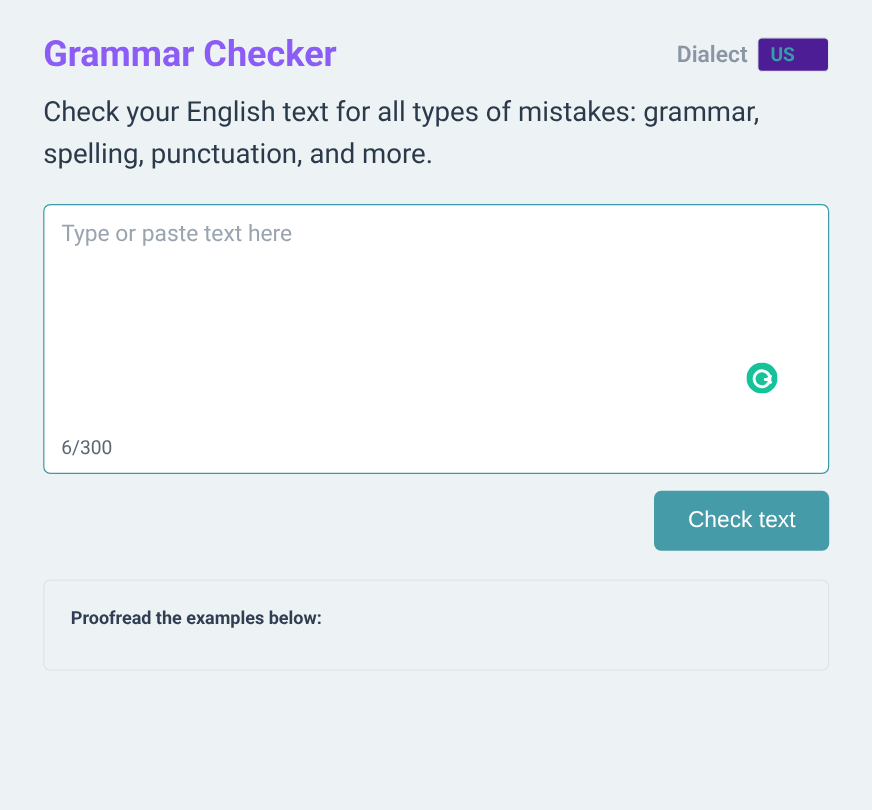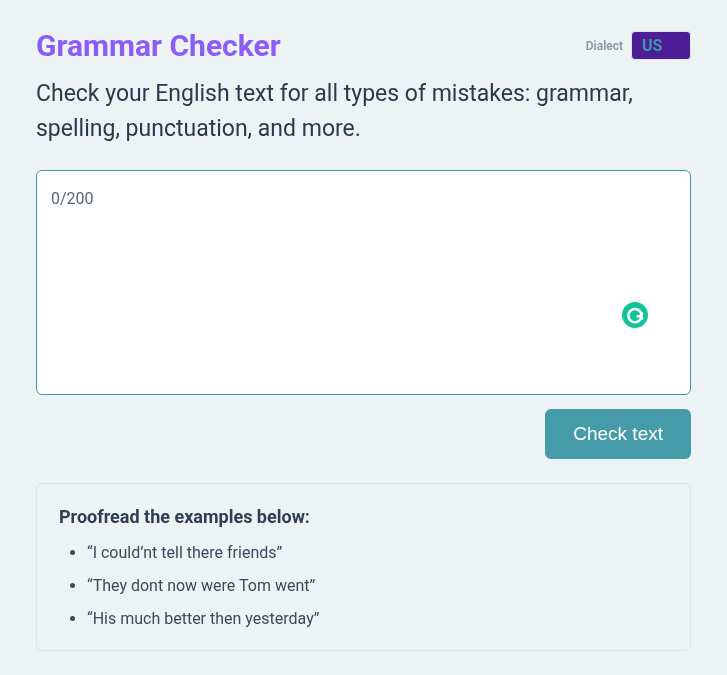--- a/index.html
+++ b/index.html
@@ -25,21 +25,21 @@
       font-size: 30px;
       font-weight: 700;
       color: #8b5cf6;
     }
     .dialect-group {
       display: flex;
       align-items: center;
       gap: 8px;
     }
     .dialect-label {
-      font-size: 12px;
+      font-size: 19px;
       font-weight: 600;
       color: #8a96a3;
     }
     .dialect-select {
       background: #4c1d95;
       border: 1px solid #e0e6ea;
       border-radius: 4px;
       padding: 4px 20px 4px 10px;
       font-size: 16px;
       font-weight: 700;
@@ -105,21 +105,21 @@
       font-size: 19px;
       cursor: pointer;
     }
     .examples-card {
       border: 1px solid #dde4e8;
       border-radius: 6px;
       background: transparent;
       padding: 22px 22px 18px 22px;
     }
     .examples-title {
-      font-size: 18px;
+      font-size: 15px;
       font-weight: 700;
       color: #2f3e52;
       margin-bottom: 16px;
     }
     .examples-list {
       list-style: disc;
       padding-left: 28px;
     }
     .examples-list li {
       font-size: 16px;
@@ -138,34 +138,30 @@
   <h1 class="title">Grammar Checker</h1>
   <div class="dialect-group">
     <span class="dialect-label">Dialect</span>
     <div class="dialect-select">US</div>
   </div>
 </div>
 
 <p class="subtitle">Check your English text for all types of mistakes: grammar, spelling, punctuation, and more.</p>
 
 <div class="textarea-wrap">
+  <textarea class="textarea" placeholder="Type or paste text here" style=""></textarea>
   <div class="grammarly-badge">
     <svg viewBox="0 0 26 26" width="26" height="26">
       <circle cx="13" cy="13" r="13" fill="#15c39a"></circle>
       <path d="M 19.2 11.3 A 6.6 6.6 0 1 0 19.6 14.2 L 15.7 14.2" stroke="#ffffff" stroke-width="2.4" fill="none" stroke-linecap="round"></path>
       <path d="M 17.8 11.8 L 20.3 14.3 L 17.8 16.8" stroke="#ffffff" stroke-width="2.4" fill="none" stroke-linecap="round" stroke-linejoin="round" transform="rotate(180 19 14.2)"></path>
     </svg>
   </div>
-  <div class="counter">0/200</div>
+  <div class="counter">6/300</div>
 </div>
 
 <div class="action-row">
   <button class="check-btn">Check text</button>
 </div>
 
 <div class="examples-card">
   <div class="examples-title">Proofread the examples below:</div>
-  <ul class="examples-list">
-    <li>“I could’nt tell there friends”</li>
-    <li>“They dont now were Tom went”</li>
-    <li>“His much better then yesterday”</li>
-  </ul>
 </div>
 
 </body></html>

